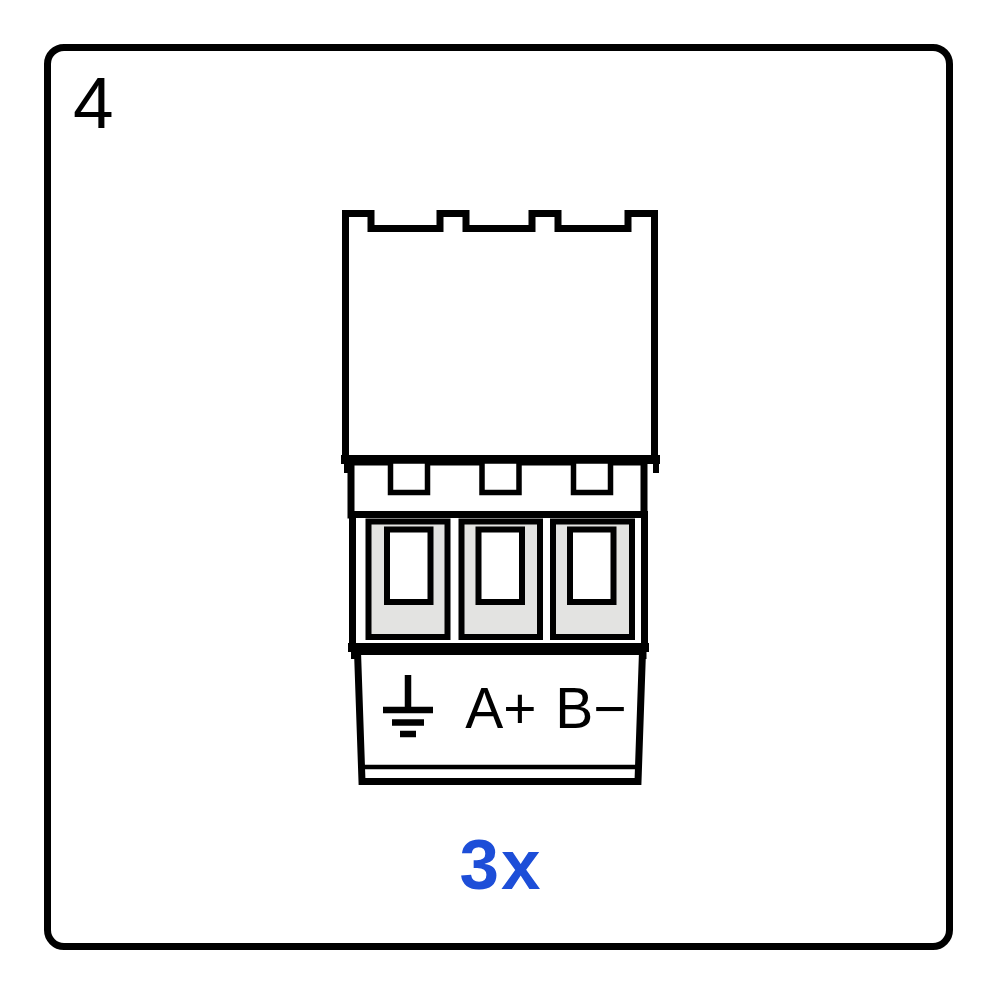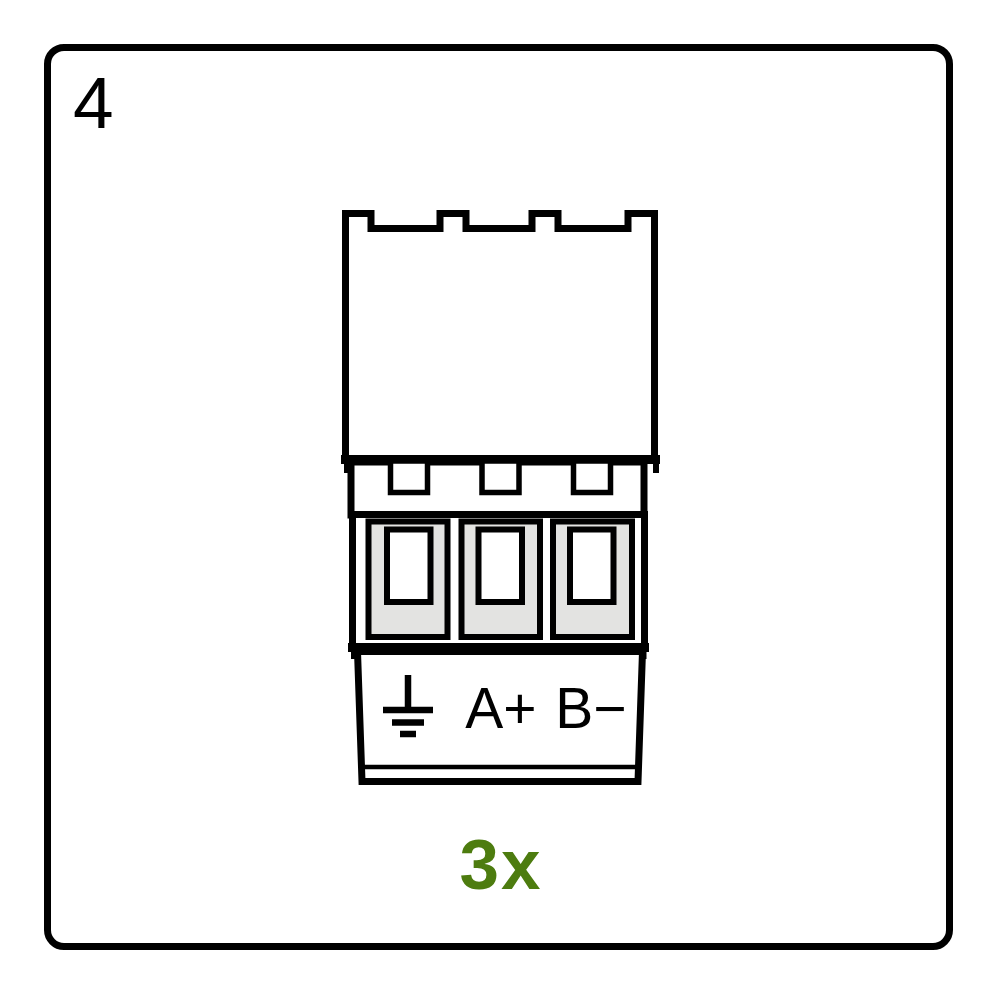--- a/index.html
+++ b/index.html
@@ -55,21 +55,21 @@
   .label-a { left: 501px; top: 708px; }
   .label-b { left: 591px; top: 708px; }
   .quantity-label {
     position: absolute;
     left: 501px;
     top: 864px;
     transform: translate(-50%, -50%);
     font-size: 71px;
     font-weight: 700;
     letter-spacing: 2px;
-    color: #4d7c0f;
+    color: #1d4ed8;
     white-space: nowrap;
   }
 </style>
 </head>
 <body>
 
 <div class="stage">
 
   <div class="card"></div>
 

